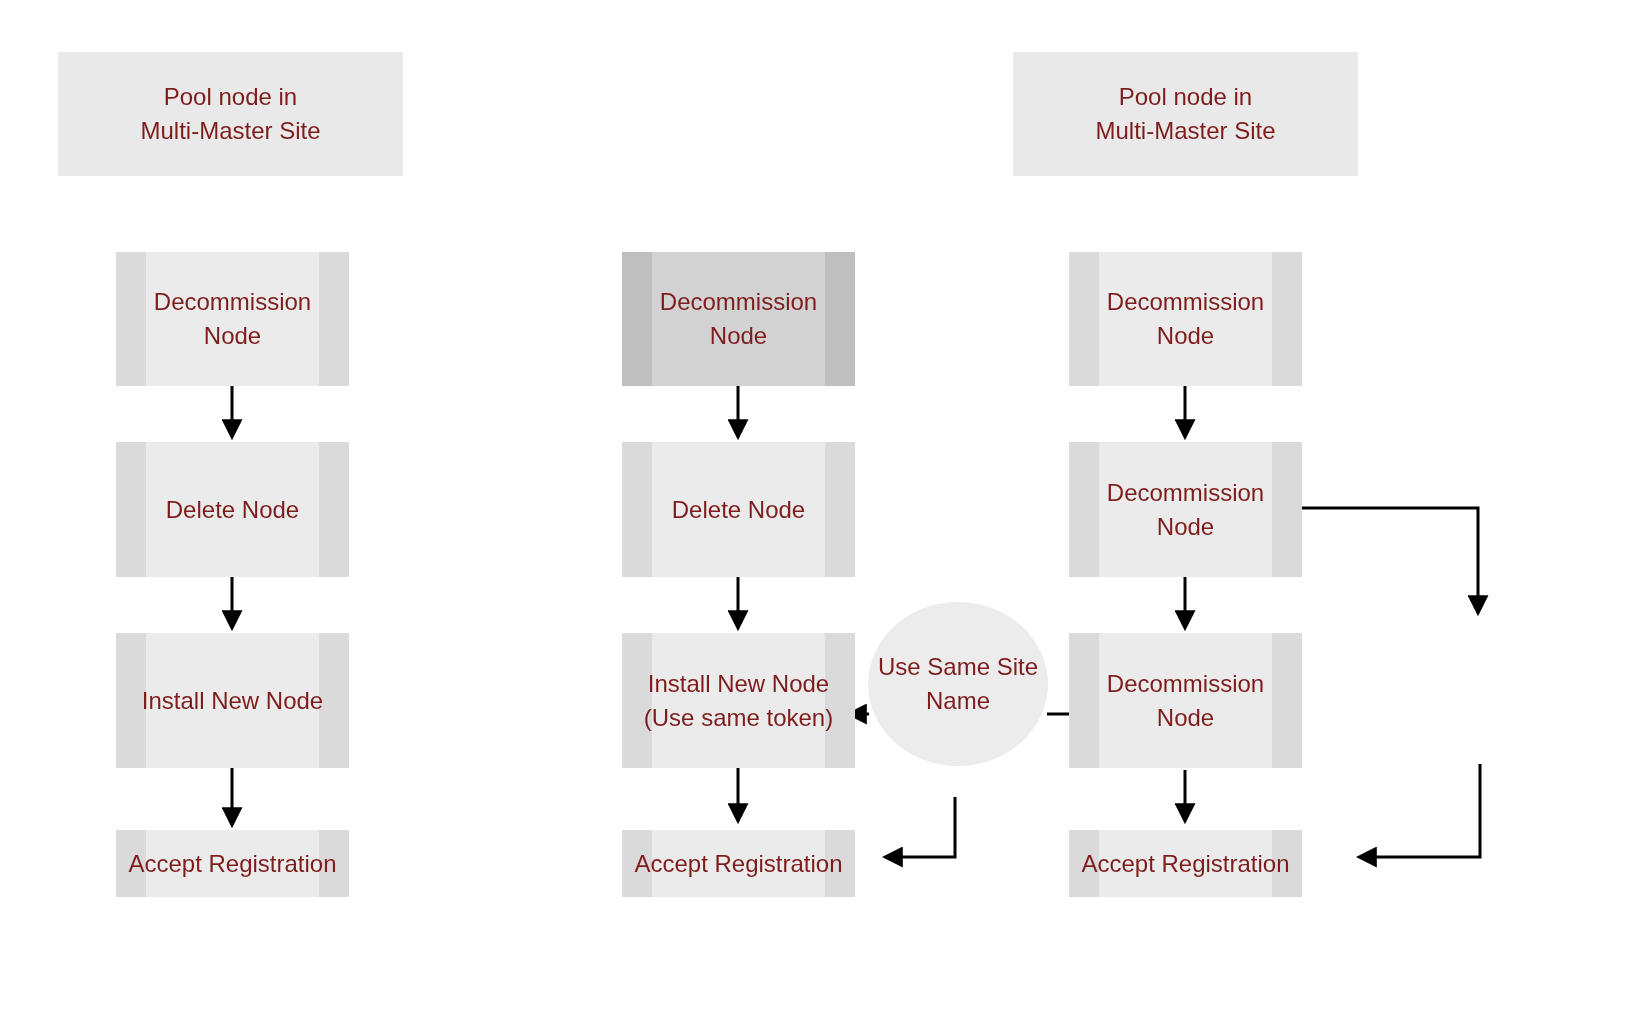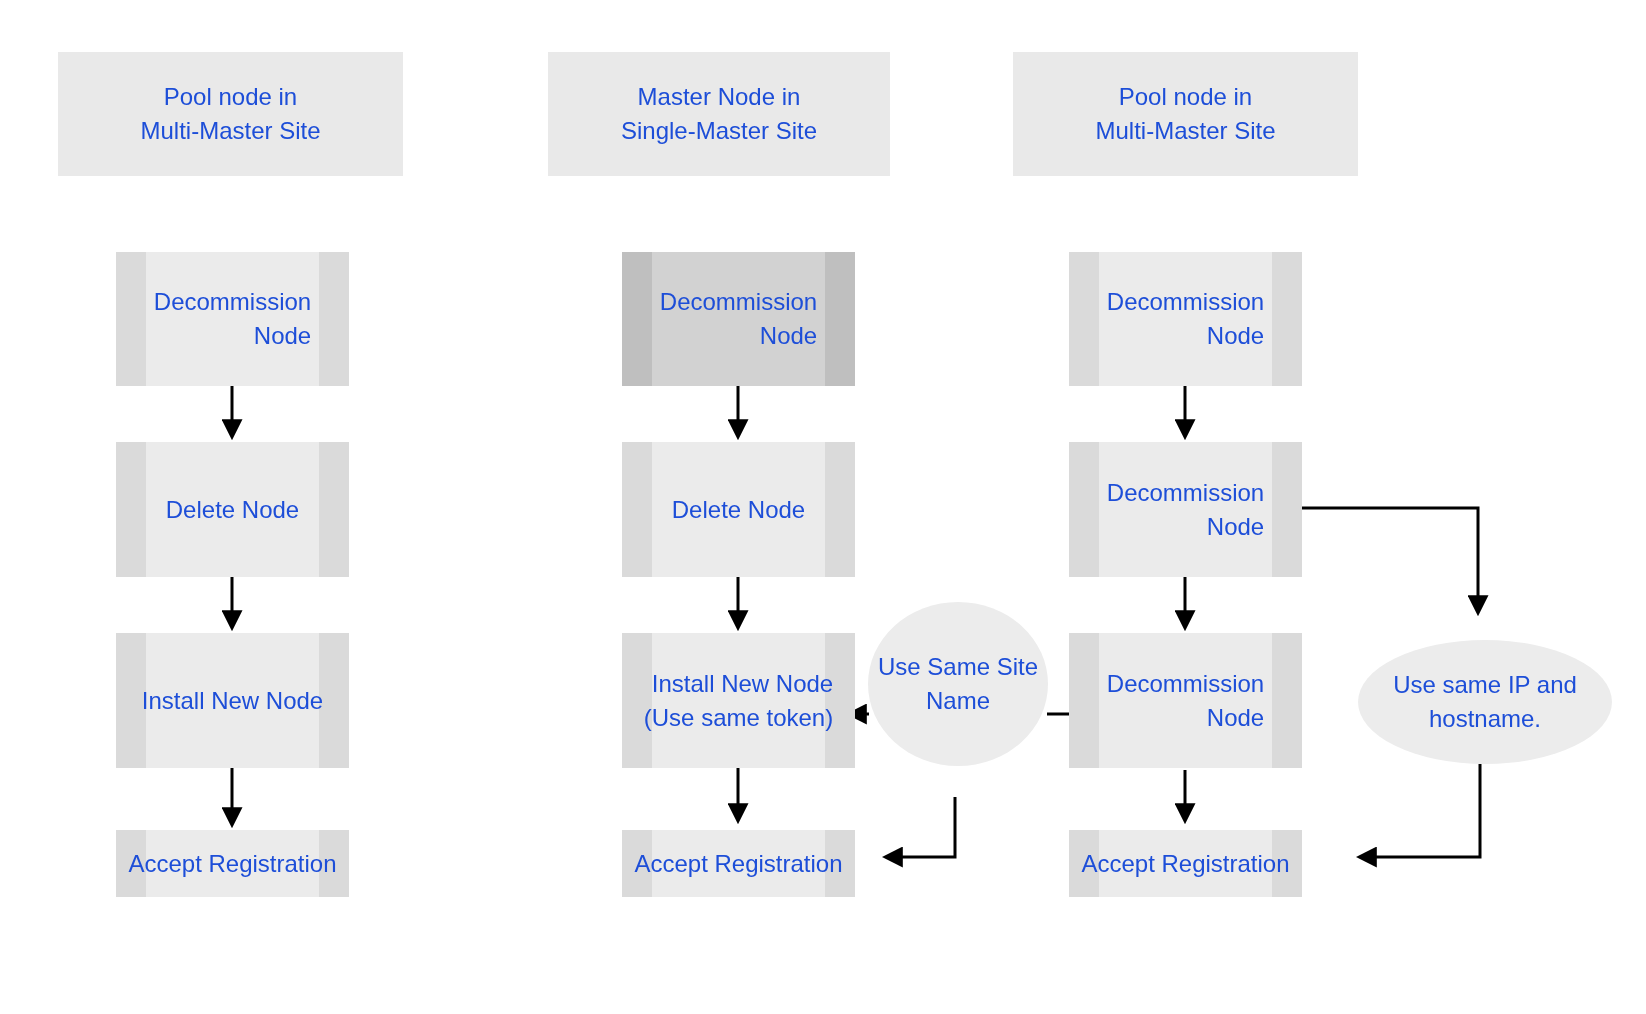--- a/index.html
+++ b/index.html
@@ -2,21 +2,21 @@
 <html><head>
 <meta charset="utf-8">
 <style>
   html, body { margin: 0; padding: 0; background: #ffffff; }
   .stage {
     position: relative;
     width: 1646px;
     height: 1014px;
     background: #ffffff;
     font-family: "Liberation Sans", "DejaVu Sans", sans-serif;
-    color: #1d4ed8;
+    color: #7f1d1d;
     overflow: hidden;
   }
   .arrows {
     position: absolute;
     left: 0; top: 0;
     width: 1646px; height: 1014px;
     pointer-events: none;
   }
   .arrows path {
     fill: none;
@@ -28,21 +28,21 @@
     display: flex;
     align-items: center;
     justify-content: center;
     text-align: center;
     font-size: 24px;
     line-height: 34px;
     box-sizing: border-box;
   }
   .lbl { white-space: pre-line; position: relative; z-index: 2; }
   .header { background: #e9e9e9; }
-  .pbox { background: #ebebeb; text-align: right; }
+  .pbox { background: #ebebeb; }
   .pbox::before, .pbox::after {
     content: "";
     position: absolute;
     top: 0; bottom: 0;
     width: 30px;
     background: #dadada;
     z-index: 1;
   }
   .pbox::before { left: 0; }
   .pbox::after { right: 0; }
@@ -80,24 +80,20 @@
     <path d="M1047 714 L1088 714" marker-end="url(#ah)"></path>
     <path d="M955 797 L955 857 L886 857" marker-end="url(#ah)"></path>
 
     <path d="M1302 508 L1478 508 L1478 612" marker-end="url(#ah)"></path>
     <path d="M1480 764 L1480 857 L1360 857" marker-end="url(#ah)"></path>
   </svg>
 
   <div class="node header" style="left:58px; top:52px; width:345px; height:124px;">
     <span class="lbl">Pool node in
 Multi-Master Site</span>
-  </div>
-  <div class="node header" style="left:548px; top:52px; width:342px; height:124px;">
-    <span class="lbl">Master Node in
-Single-Master Site</span>
   </div>
   <div class="node header" style="left:1013px; top:52px; width:345px; height:124px;">
     <span class="lbl">Pool node in
 Multi-Master Site</span>
   </div>
 
   <div class="node pbox" style="left:116px; top:252px; width:233px; height:134px;">
     <span class="lbl">Decommission
 Node</span>
   </div>
@@ -139,18 +135,14 @@
 Node</span>
   </div>
   <div class="node pbox" style="left:1069px; top:830px; width:233px; height:67px;">
     <span class="lbl">Accept Registration</span>
   </div>
 
   <div class="node shape circle" style="left:868px; top:602px; width:180px; height:164px;">
     <span class="lbl">Use Same Site
 Name</span>
   </div>
-  <div class="node shape ellipse" style="left:1358px; top:640px; width:254px; height:124px;">
-    <span class="lbl">Use same IP and
-hostname.</span>
-  </div>
 
 </div>
 
 </body></html>

